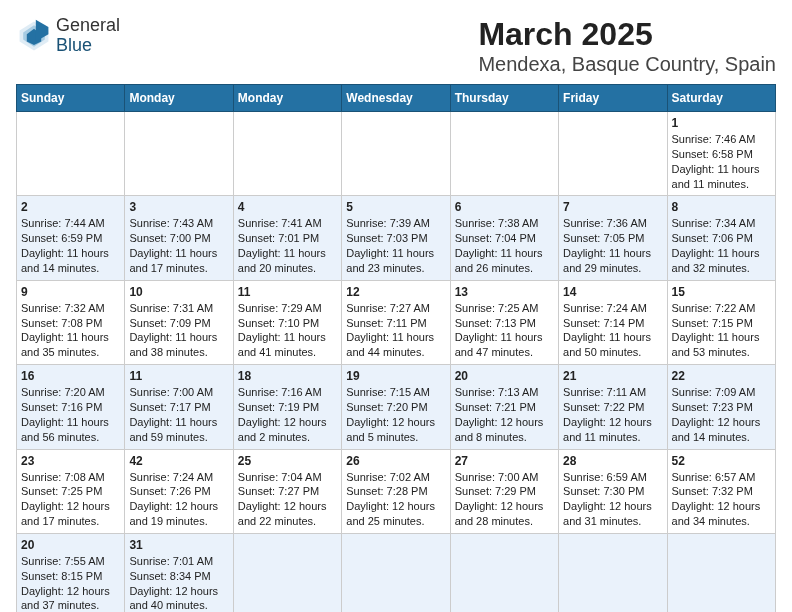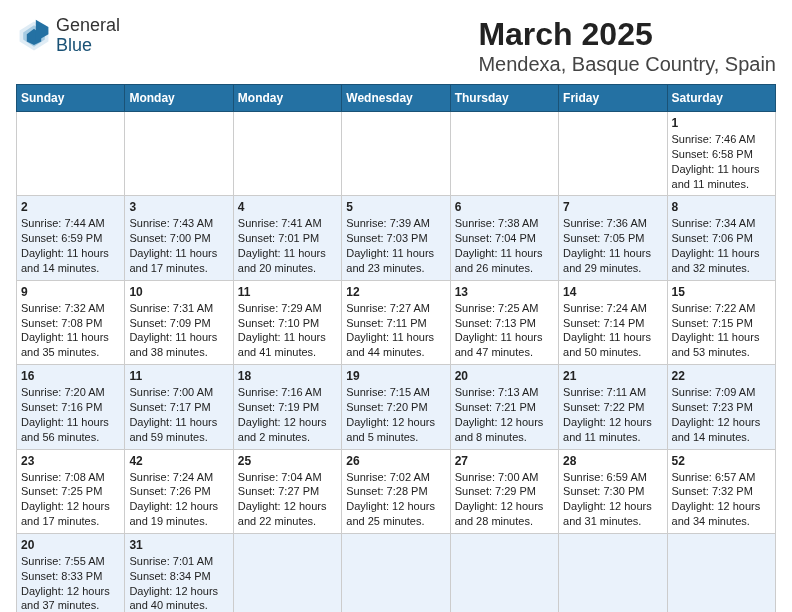--- a/index.html
+++ b/index.html
@@ -308,21 +308,21 @@
           <span class="day-number">52</span>
           <div class="cell-text">Sunrise: 6:57 AM
 Sunset: 7:32 PM
 Daylight: 12 hours and 34 minutes.</div>
         </td>
       </tr>
       <tr>
         <td>
           <span class="day-number">20</span>
           <div class="cell-text">Sunrise: 7:55 AM
-Sunset: 8:33 PM
+Sunset: 8:15 PM
 Daylight: 12 hours and 37 minutes.</div>
         </td>
         <td>
           <span class="day-number">31</span>
           <div class="cell-text">Sunrise: 7:01 AM
 Sunset: 8:34 PM
 Daylight: 12 hours and 40 minutes.</div>
         </td>
         <td class="empty-cell"></td>
         <td class="empty-cell"></td>

